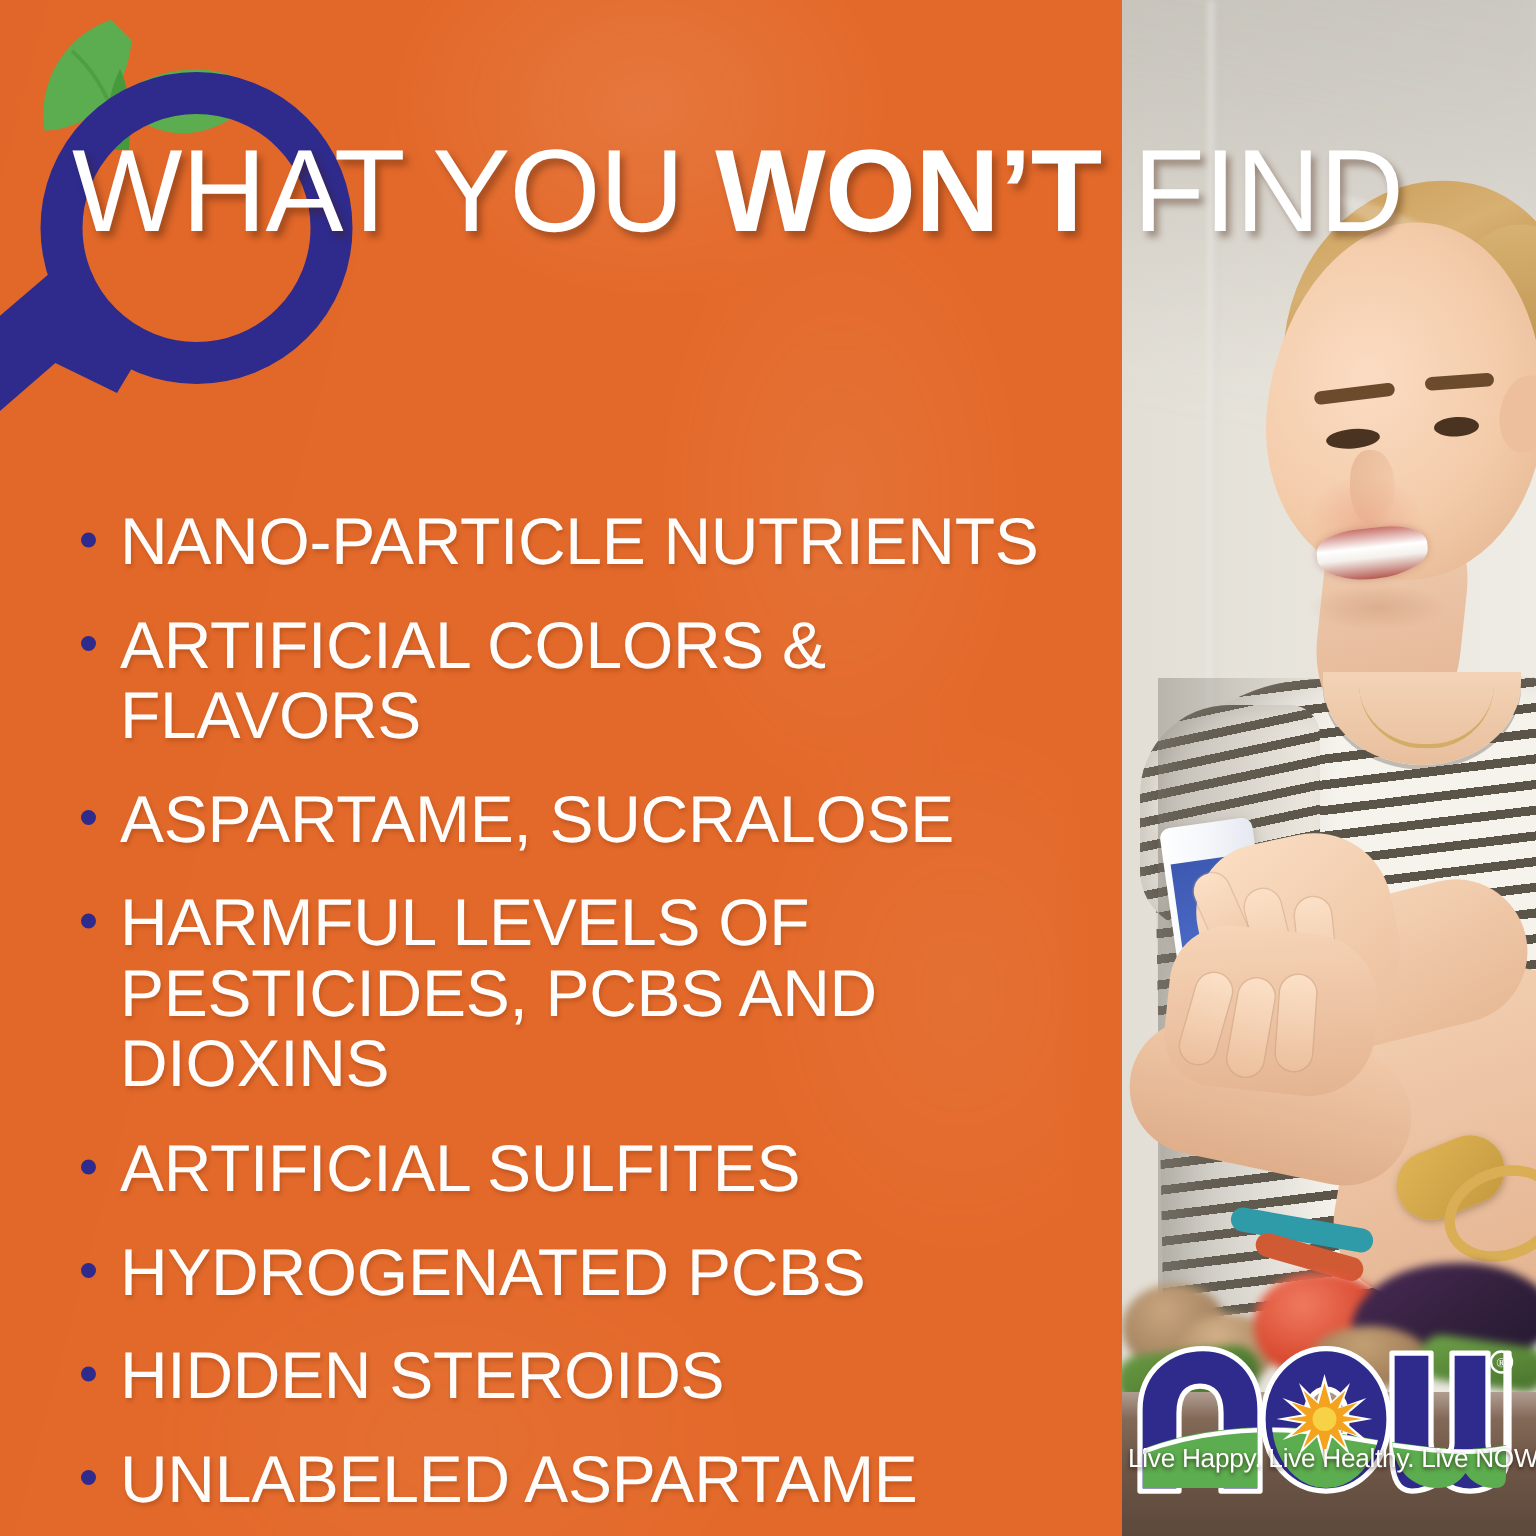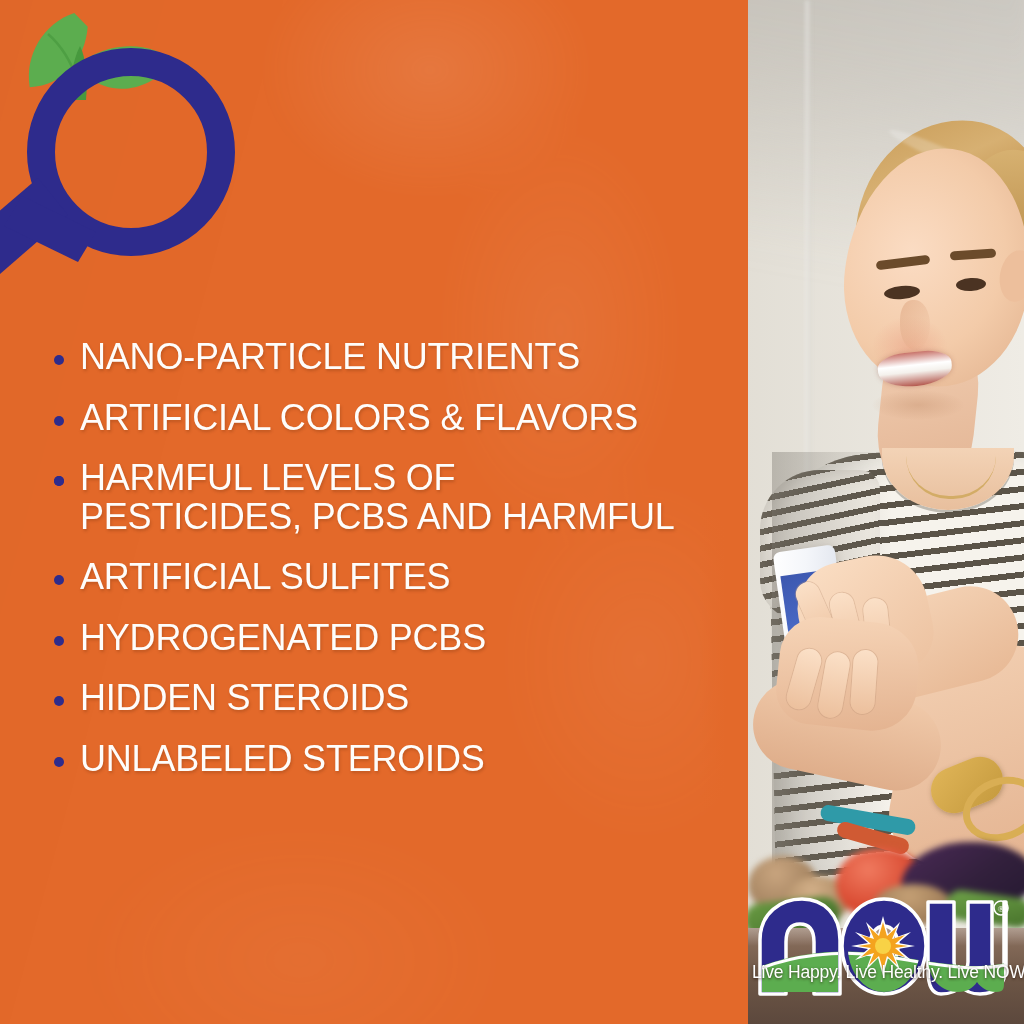--- a/index.html
+++ b/index.html
@@ -424,21 +424,21 @@
     position:absolute;
     left: 46px; top: 338px;
     width: 700px;
     margin:0; padding:0;
     list-style:none;
   }
   .bullets li {
     position: relative;
     padding-left: 34px;
     color: #fefdfb;
-    font-size: 36px;
+    font-size: 44px;
     line-height: 1.07;
     letter-spacing: -0.2px;
     font-weight: 400;
     margin-bottom: 22px;
     text-shadow: 1px 2px 3px rgba(110,45,12,.30);
   }
   .bullets li::before {
     content: "";
     position: absolute;
     left: 8px; top: 17px;
@@ -549,46 +549,50 @@
       <path d="M166 64 C 142 64 118 70 98 80" stroke="#45963C" stroke-width="2.5" fill="none" opacity=".6"></path>
     </g>
 
     <circle cx="131" cy="152" r="90" fill="none" stroke="#2E2B8C" stroke-width="28"></circle>
 
     <path d="M68 215 L -30 300 L -60 262 L 38 178 Z" fill="#2E2B8C"></path>
     <path d="M22 196 L 96 232 L 78 262 L 4 226 Z" fill="#2E2B8C" opacity="1"></path>
   </svg>
 
   <div class="headline">
+    <span class="l1">
+      <span>WHAT YOU </span><b>WON’T</b><span> FIND</span>
+    </span>
   </div>
 
   <ul class="bullets">
     <li>
       <span>NANO-PARTICLE NUTRIENTS</span>
     </li>
     <li>
       <span>ARTIFICIAL COLORS &amp; FLAVORS</span>
     </li>
     <li>
+      <span>ASPARTAME, SUCRALOSE</span>
     </li>
     <li>
       <span>HARMFUL LEVELS OF</span>
-      <span class="l2">PESTICIDES, PCBS AND HARMFUL</span>
+      <span class="l2">PESTICIDES, PCBS AND DIOXINS</span>
     </li>
     <li>
       <span>ARTIFICIAL SULFITES</span>
     </li>
     <li>
       <span>HYDROGENATED PCBS</span>
     </li>
     <li>
       <span>HIDDEN STEROIDS</span>
     </li>
     <li>
-      <span>UNLABELED STEROIDS</span>
+      <span>UNLABELED ASPARTAME</span>
     </li>
   </ul>
 
   <svg class="now-logo" viewBox="0 0 258 108">
     <defs>
       <clipPath id="nowclip">
 
         <path d="M10 96 L10 44 C10 18 30 6 50 6 C70 6 86 20 86 44 L86 96 Z"></path>
 
         <path d="M96 52 A36 44 0 1 1 168 52 A36 44 0 1 1 96 52 Z"></path>

